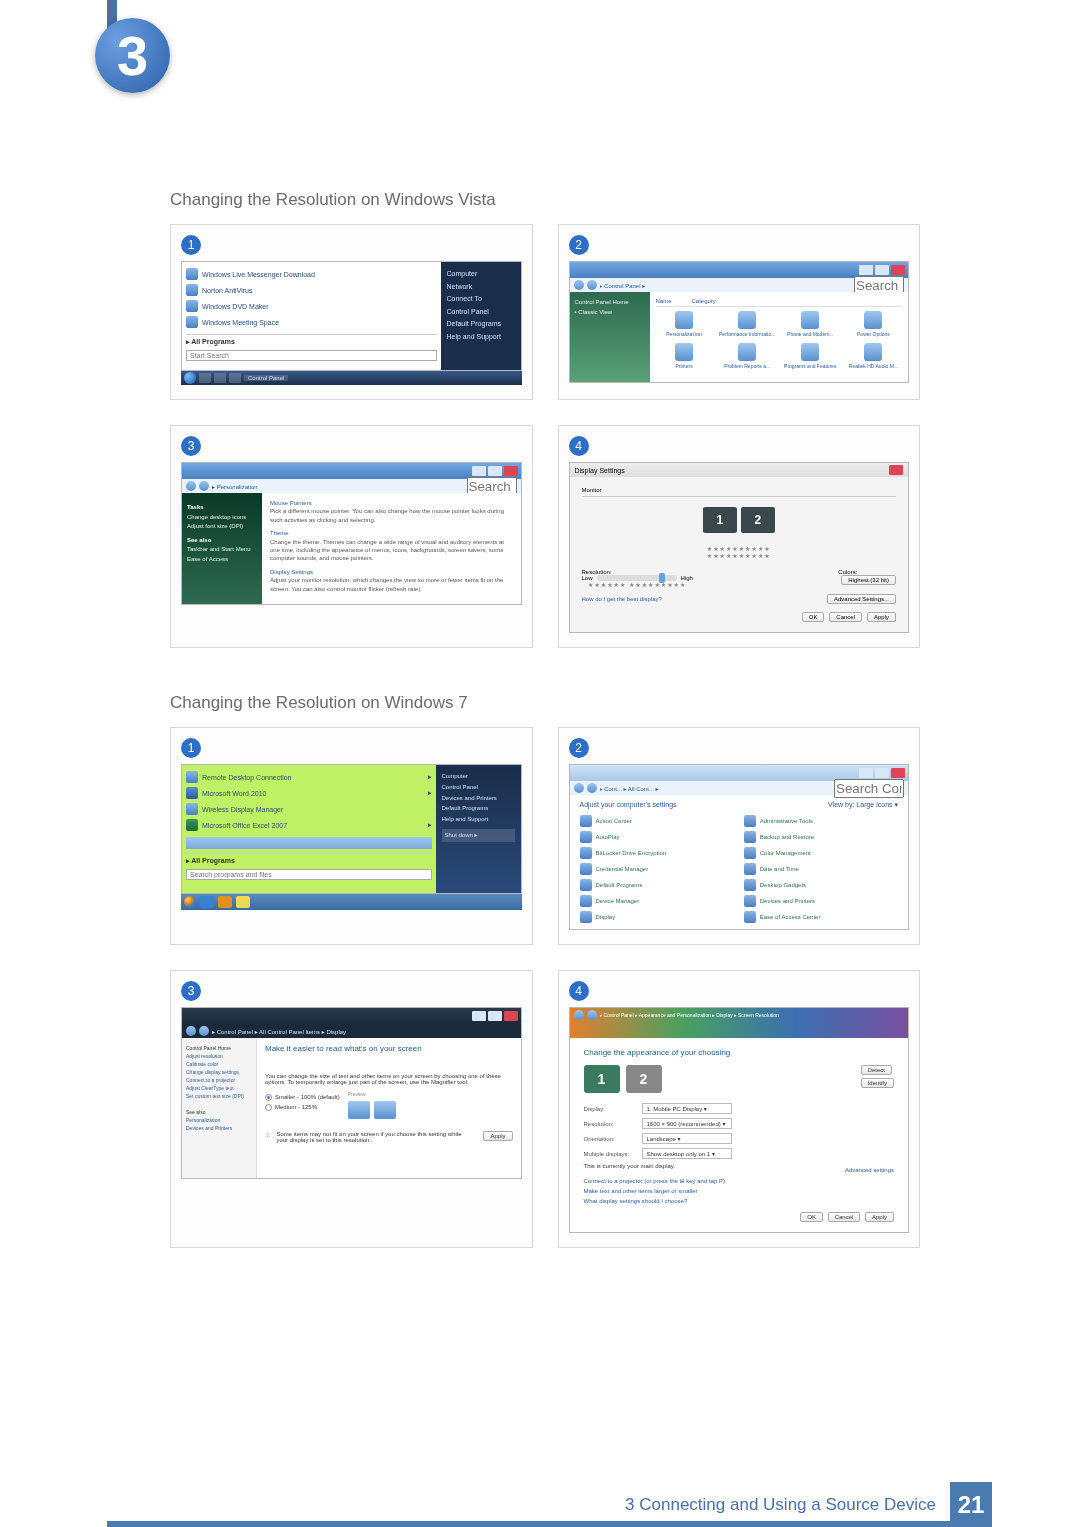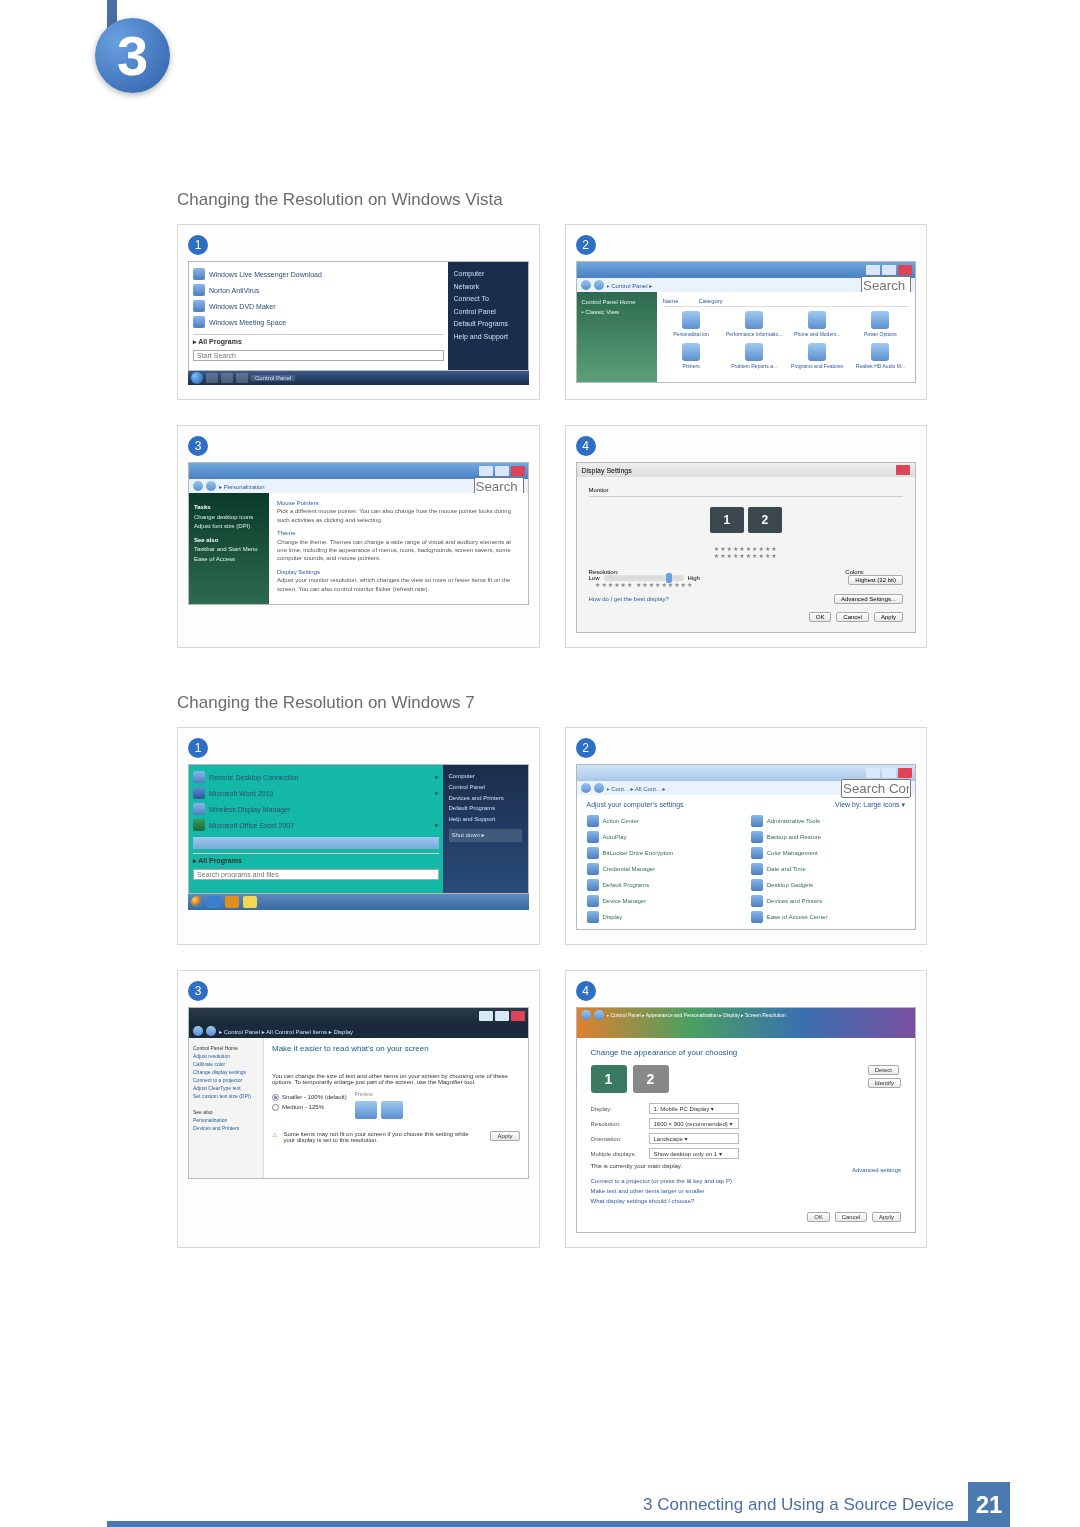--- a/index.html
+++ b/index.html
@@ -43,21 +43,21 @@
   .chapter-title {
     position: absolute;
     left: 195px;
     top: 38px;
     font-size: 32px;
     color: #3b6fb0;
     font-weight: normal;
   }
   .content {
     position: absolute;
-    left: 177px;
+    left: 170px;
     top: 190px;
     width: 750px;
   }
   .section-heading {
     color: #6b6b6b;
     font-size: 17px;
     margin-bottom: 14px;
   }
   .instruction {
     color: #333;
@@ -306,21 +306,21 @@
     background: linear-gradient(#fefefe,#e8e8e8);
     padding: 1px 6px;
     font-size: 6px;
     border-radius: 2px;
     margin-left: 3px;
   }
   .ds-link { color: #2a5a9a; font-size: 6px; }
 
   
   .w7-start { display: flex; min-height: 130px; }
-  .w7-left { flex: 1; background: #14b8a6; padding: 4px; }
+  .w7-left { flex: 1; background: #bef264; padding: 4px; }
   .w7-right {
     width: 85px;
     background: linear-gradient(#1a2d4a,#2a4a7a);
     color: #cfe0f5;
     padding: 6px;
     font-size: 6px;
     line-height: 1.8;
   }
   .w7-taskbar {
     height: 16px;
@@ -409,21 +409,21 @@
   .sr-link { color: #2a5a9a; margin-top: 4px; display: block; }
   .footer {
     position: absolute;
     bottom: 0;
     left: 0;
     right: 0;
     height: 45px;
     display: flex;
     align-items: center;
     justify-content: flex-end;
-    padding-right: 70px;
+    padding-right: 88px;
     gap: 14px;
   }
   .footer-border {
     position: absolute;
     left: 107px;
     bottom: 0;
     height: 6px;
     right: 101px;
     background: #4a7ab0;
   }

